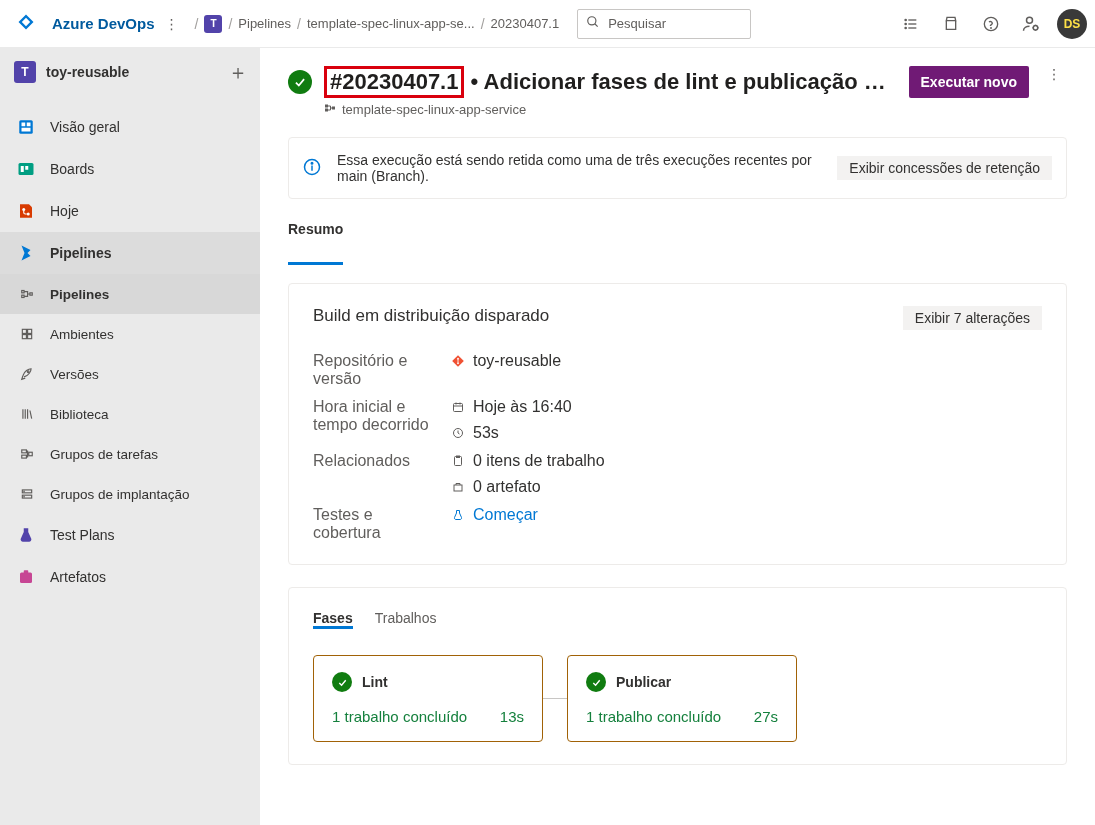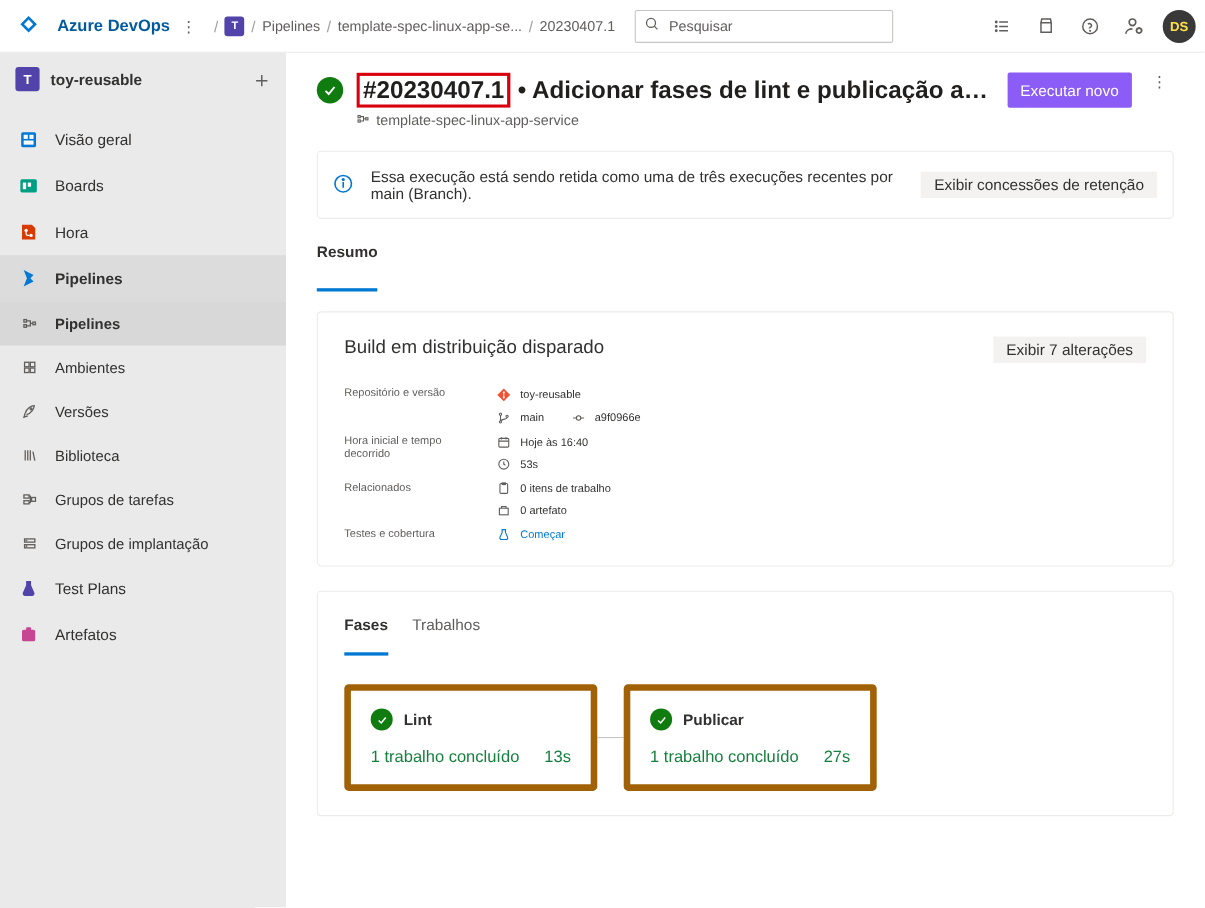--- a/index.html
+++ b/index.html
@@ -22,21 +22,21 @@
     border-bottom: 1px solid #eaeaea;
   }
   .logo-wrap { display: flex; align-items: center; gap: 16px; }
   .brand { font-weight: 600; color: #005a9e; font-size: 15px; }
   .vdots { color: #605e5c; padding: 0 10px; cursor: pointer; font-size: 14px; }
   .crumb-sep { color: #a19f9d; margin: 0 6px; }
   .crumb { color: #605e5c; font-size: 13px; white-space: nowrap; overflow: hidden; text-overflow: ellipsis; }
   .crumb.trunc { max-width: 180px; }
   .search {
     margin-left: 18px;
-    width: 235px;
+    width: 174px;
     height: 30px;
     border: 1px solid #c8c6c4;
     border-radius: 2px;
     display: flex;
     align-items: center;
     padding: 0 8px;
     gap: 8px;
     color: #605e5c;
   }
   .search input {
@@ -78,22 +78,22 @@
   .status-circle {
     width: 24px; height: 24px; border-radius: 50%; background: #107c10;
     display: flex; align-items: center; justify-content: center; color: #fff; flex-shrink: 0; margin-top: 4px;
   }
   .title-block { flex: 1; min-width: 0; }
   .run-title { font-size: 22px; font-weight: 600; color: #201f1e; white-space: nowrap; overflow: hidden; text-overflow: ellipsis; }
   .id-highlight { border: 3px solid #e3000f; padding: 0px 3px; display:inline-block; line-height:1.2; }
   .id-highlight { border: 3px solid #d9000d; }
   .run-sub { color: #605e5c; font-size: 13px; margin-top: 4px; display: flex; align-items: center; gap: 6px; }
   .btn-primary {
-    background: #8b5cf6; color: #fff; border: none; height: 32px;
-    padding: 0 12px; font-size: 14px; font-weight: 400; cursor: pointer; border-radius: 2px;
+    background: #701a75; color: #fff; border: none; height: 32px;
+    padding: 0 12px; font-size: 14px; font-weight: 700; cursor: pointer; border-radius: 2px;
     flex-shrink: 0;
   }
   .more-btn { color: #605e5c; padding: 0 6px; cursor: pointer; flex-shrink: 0; }
 
   .info-banner {
     border: 1px solid #edebe9; border-radius: 4px; display: flex; align-items: center;
     padding: 14px 14px; gap: 16px; margin-bottom: 22px;
   }
   .info-icon { color: #0078d4; flex-shrink: 0; }
   .info-text { flex: 1; font-size: 14px; color: #323130; }
@@ -105,35 +105,35 @@
   .section-tabs { display: flex; gap: 20px; margin-bottom: 18px; }
   .sec-tab { padding-bottom: 25px; font-weight: 600; font-size: 14px; color: #323130; cursor: pointer; }
   .sec-tab.active { border-bottom: 3px solid #0078d4; }
 
   .card {
     border: 1px solid #edebe9; border-radius: 4px; padding: 22px 24px; margin-bottom: 22px;
   }
   .card-h { display: flex; justify-content: space-between; align-items: flex-start; margin-bottom: 22px; }
   .card-h h3 { font-size: 17px; font-weight: 400; color: #323130; }
 
-  .kv-grid { display: grid; grid-template-columns: 130px 1fr; row-gap: 10px; column-gap: 8px; align-items: start; font-size: 10px; }
+  .kv-grid { display: grid; grid-template-columns: 130px 1fr; row-gap: 10px; column-gap: 8px; align-items: start; font-size: 16px; }
   .kv-label { color: #605e5c; }
   .kv-val { color: #323130; display: flex; flex-direction: column; gap: 8px; }
   .val-row { display: flex; align-items: center; gap: 8px; }
   .mini-icon { width: 14px; display:inline-flex; color:#605e5c; align-items:center; justify-content:center; }
   .link { color: #0078d4; cursor: pointer; }
   .git-icon { color:#f05133; }
 
   .inner-tabs { display: flex; gap: 22px; margin-bottom: 26px; }
-  .in-tab { padding-bottom: 17px; font-size: 14px; cursor: pointer; color: #605e5c; }
+  .in-tab { padding-bottom: 0; font-size: 14px; cursor: pointer; color: #605e5c; }
   .in-tab.active { color: #323130; font-weight: 600; border-bottom: 3px solid #0078d4; }
 
   .stages-row { display: flex; align-items: stretch; gap: 0; }
   .stage {
-    border: 6px solid #a16207; border-radius: 4px; width: 230px; padding: 16px 18px;
+    border: 1px solid #a16207; border-radius: 4px; width: 230px; padding: 16px 18px;
   }
   .stage-head { display: flex; align-items: center; gap: 10px; margin-bottom: 16px; }
   .stage-status {
     width: 20px; height: 20px; border-radius: 50%; background: #107c10;
     display:flex; align-items:center; justify-content:center; color:#fff;
   }
   .stage-name { font-weight: 600; font-size: 14px; }
   .stage-foot { display: flex; justify-content: space-between; font-size: 15px; color: #15803d; }
   .stage-conn { width: 24px; display:flex; align-items:center; }
   .stage-conn::before { content:""; height:1px; background:#c8c6c4; flex:1; }
@@ -239,21 +239,21 @@
       </div>
       <div class="nav-item">
         <span class="nav-icon">
             <svg width="18" height="18" viewBox="0 0 24 24">
               <path d="M4 3h12l4 4v14H4z" fill="#d83b01"></path>
               <circle cx="9" cy="10" r="2" fill="#fff"></circle>
               <circle cx="15" cy="16" r="2" fill="#fff"></circle>
               <path d="M9 12v2a2 2 0 002 2h2" stroke="#fff" stroke-width="1.5" fill="none"></path>
             </svg>
           </span>
-        <span>Hora</span>
+        <span>Hoje</span>
       </div>
       <div class="nav-item active">
         <span class="nav-icon">
             <svg width="18" height="18" viewBox="0 0 24 24">
               <path d="M6 2l12 6-4 4 4 4-12 6 4-10z" fill="#0078d4"></path>
             </svg>
           </span>
         <span>Pipelines</span>
       </div>
 
@@ -396,40 +396,20 @@
             <span class="mini-icon git-icon">
                 <svg width="14" height="14" viewBox="0 0 24 24">
                   <path d="M12 2l10 10-10 10L2 12z" fill="#f05133"></path>
                   <circle cx="12" cy="8" r="1.5" fill="#fff"></circle>
                   <circle cx="12" cy="16" r="1.5" fill="#fff"></circle>
                   <line x1="12" y1="8" x2="12" y2="16" stroke="#fff" stroke-width="1.5"></line>
                 </svg>
               </span>
             <span>toy-reusable</span>
           </div>
-          <div class="val-row">
-            <span class="mini-icon">
-                <svg width="12" height="12" viewBox="0 0 24 24" fill="none" stroke="#605e5c" stroke-width="2">
-                  <circle cx="6" cy="5" r="2"></circle>
-                  <circle cx="6" cy="19" r="2"></circle>
-                  <circle cx="18" cy="9" r="2"></circle>
-                  <path d="M6 7v10M18 11c0 4-8 2-12 6"></path>
-                </svg>
-              </span>
-            <span>main</span>
-            <span style="width:8px"></span>
-            <span class="mini-icon">
-                <svg width="12" height="12" viewBox="0 0 24 24" fill="none" stroke="#605e5c" stroke-width="2">
-                  <circle cx="12" cy="12" r="4"></circle>
-                  <line x1="2" y1="12" x2="8" y2="12"></line>
-                  <line x1="16" y1="12" x2="22" y2="12"></line>
-                </svg>
-              </span>
-            <span>a9f0966e</span>
-          </div>
         </div>
 
         <div class="kv-label">Hora inicial e tempo decorrido</div>
         <div class="kv-val">
           <div class="val-row">
             <span class="mini-icon">
                 <svg width="12" height="12" viewBox="0 0 24 24" fill="none" stroke="#605e5c" stroke-width="2">
                   <rect x="3" y="5" width="18" height="16" rx="2"></rect>
                   <line x1="3" y1="10" x2="21" y2="10"></line>
                   <line x1="8" y1="3" x2="8" y2="7"></line>

